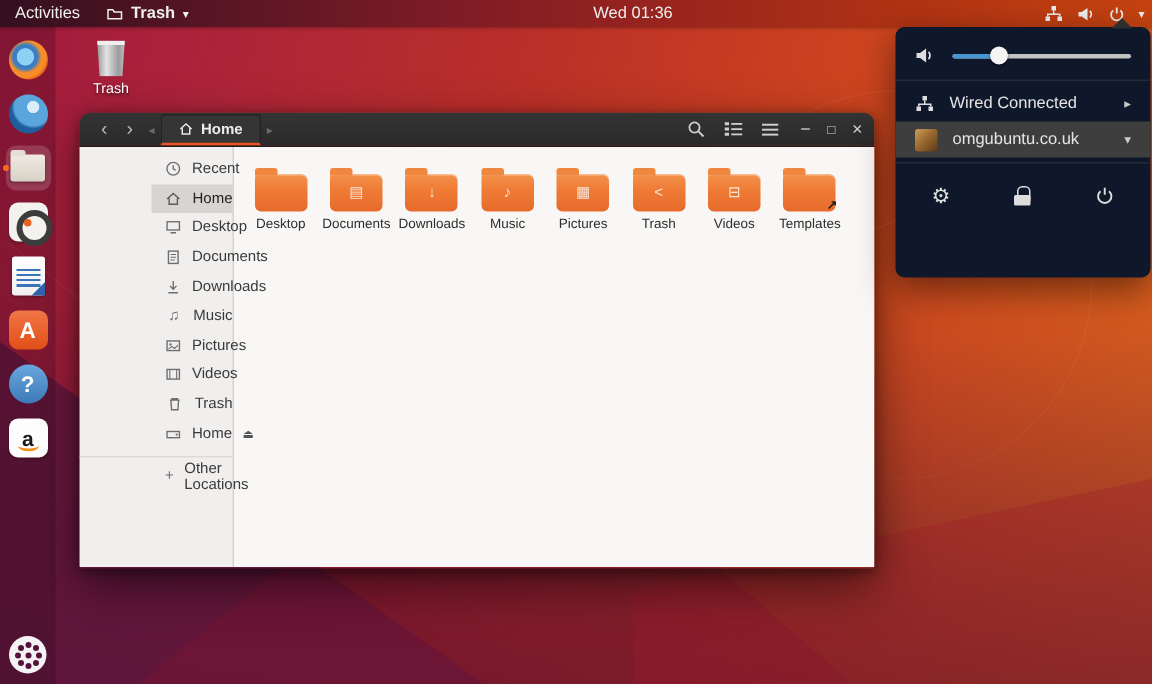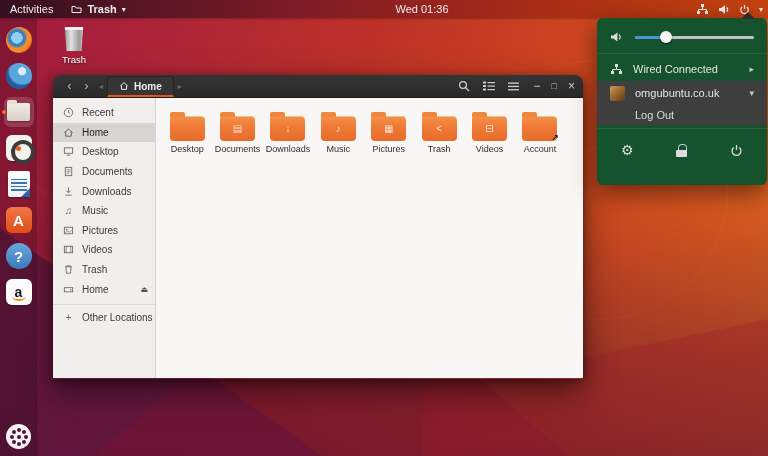--- a/index.html
+++ b/index.html
@@ -84,42 +84,42 @@
     background:#353535; border:1px solid #242424; border-bottom:2px solid #e95420; border-radius:3px 3px 0 0; }
   .path-label { font-size:10px; font-weight:bold; color:#ececec; }
   .hdr-icons { margin-left:auto; display:flex; align-items:center; gap:13px; }
   .win-controls { display:flex; align-items:center; gap:11px; margin-left:15px; }
   .wc { color:#cfcfcf; text-align:center; }
   .wc-min { font-size:12px; } .wc-max { font-size:9px; } .wc-close { font-size:12px; }
 
   .fw-body { display:flex; height:280px; background:#f8f7f6; }
   .sidebar { width:103px; min-width:103px; background:#f1efee; border-right:1px solid #d6d3d0; padding-top:5px;
     font-size:10px; color:#3a3a3a; }
-  .sb-row { height:19.6px; display:flex; align-items:center; gap:7px; padding-left:9px; }
+  .sb-row { height:19.6px; display:flex; align-items:center; gap:7px; padding-left:9px;margin-left:48px; }
   .sb-row.selected { background:#d7d4d1; color:#222; }
   .sb-ico { width:13px; display:flex; justify-content:center; color:#6e6e6e; font-size:10px; }
   .sb-eject { margin-left:auto; margin-right:7px; font-size:8px; color:#555; }
   .sb-sep { border-top:1px solid #ddd9d6; margin:5px 0 3px; }
 
   .content { flex:1; padding:12px 0 0 6px; }
   .grid { display:grid; grid-template-columns:repeat(8,50.4px); grid-auto-rows:47px; }
   .fcell { display:flex; flex-direction:column; align-items:center; }
   .folder { position:relative; width:35px; height:25px; margin-top:6px; border-radius:2px 4px 4px 4px;
     background:linear-gradient(180deg,#f4914a 0%,#ee7a34 45%,#e76b2b 100%);
     box-shadow:inset 0 1px 0 rgba(255,255,255,.4); }
   .folder::before { content:""; position:absolute; top:-4px; left:0; width:15px; height:5px;
     background:#f0873f; border-radius:2px 2px 0 0; }
   .emblem { position:absolute; inset:0; display:flex; align-items:center; justify-content:center;
     color:rgba(255,255,255,.8); font-size:10px; }
   .shortcut-emblem { position:absolute; right:-1px; bottom:-2px; font-size:9px; font-weight:bold; color:#1a1a1a; }
   .flabel { font-size:9px; color:#2e2e2e; margin-top:3px; white-space:nowrap; }
 
   
   .sysmenu { position:absolute; left:597px; top:18px; width:170px; height:167px; z-index:60;
-    background:#14532d; border-radius:6px; padding-top:6px; color:#e4e4e4; font-size:11px;
+    background:#0f172a; border-radius:6px; padding-top:6px; color:#e4e4e4; font-size:11px;
     box-shadow:0 8px 24px rgba(0,0,0,.5); }
   .menu-caret { position:absolute; top:-6px; right:12px; width:0; height:0;
     border-left:7px solid transparent; border-right:7px solid transparent; border-bottom:7px solid #2e2e2e; }
   .vol-row { height:26px; padding:0 13px; display:flex; align-items:center; gap:11px; }
   .slider { flex:1; position:relative; height:12px; }
   .slider-track { position:absolute; top:5px; left:0; right:0; height:3px; background:#c3c3c3; border-radius:2px; }
   .slider-fill { position:absolute; top:5px; left:0; width:26%; height:3px; background:#4796d2; border-radius:2px; }
   .slider-knob { position:absolute; top:0; left:calc(26% - 6px); width:12px; height:12px; border-radius:50%;
     background:#f4f4f4; box-shadow:0 1px 2px rgba(0,0,0,.5); }
   .m-sep { height:1px; background:rgba(255,255,255,.08); margin:3px 0; }
@@ -416,21 +416,21 @@
           <div class="folder">
               <span class="emblem">⊟</span>
             </div>
           <div class="flabel">Videos</div>
         </div>
         <div class="fcell">
           <div class="folder">
             <span class="emblem"></span>
             <span class="shortcut-emblem">↗</span>
           </div>
-          <div class="flabel">Account</div>
+          <div class="flabel">Templates</div>
         </div>
       </div>
     </div>
   </div>
 </div>
 
 <div class="sysmenu">
   <div class="menu-caret"></div>
   <div class="vol-row">
     <span>
@@ -459,21 +459,20 @@
     </span>
     <span>Wired Connected</span>
     <span class="m-expander">▸</span>
   </div>
   <div class="user-block">
     <div class="user-row">
       <span class="avatar"></span>
       <span>omgubuntu.co.uk</span>
       <span class="m-expander">▾</span>
     </div>
-    <div class="sub-row">Log Out</div>
   </div>
   <div class="m-sep"></div>
   <div class="m-bottom">
     <span class="gear">⚙</span>
     <span class="lock-ic"></span>
     <span>
       <svg width="13" height="13" viewBox="0 0 12 12">
           <path d="M3.4 3.2a4.1 4.1 0 1 0 5.2 0" fill="none" stroke="#ddd" stroke-width="1.2"></path>
           <path d="M6 1v4.4" stroke="#ddd" stroke-width="1.2"></path>
         </svg>

